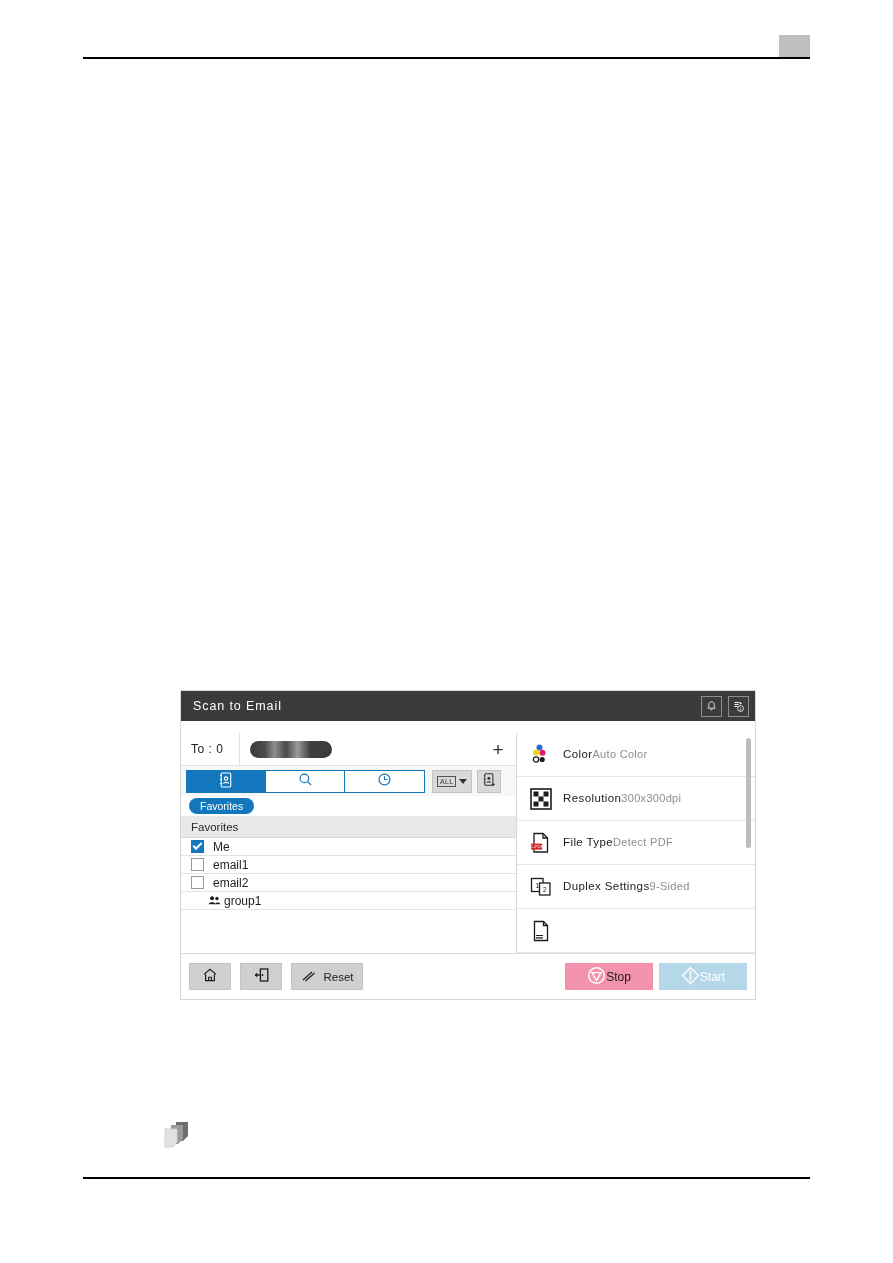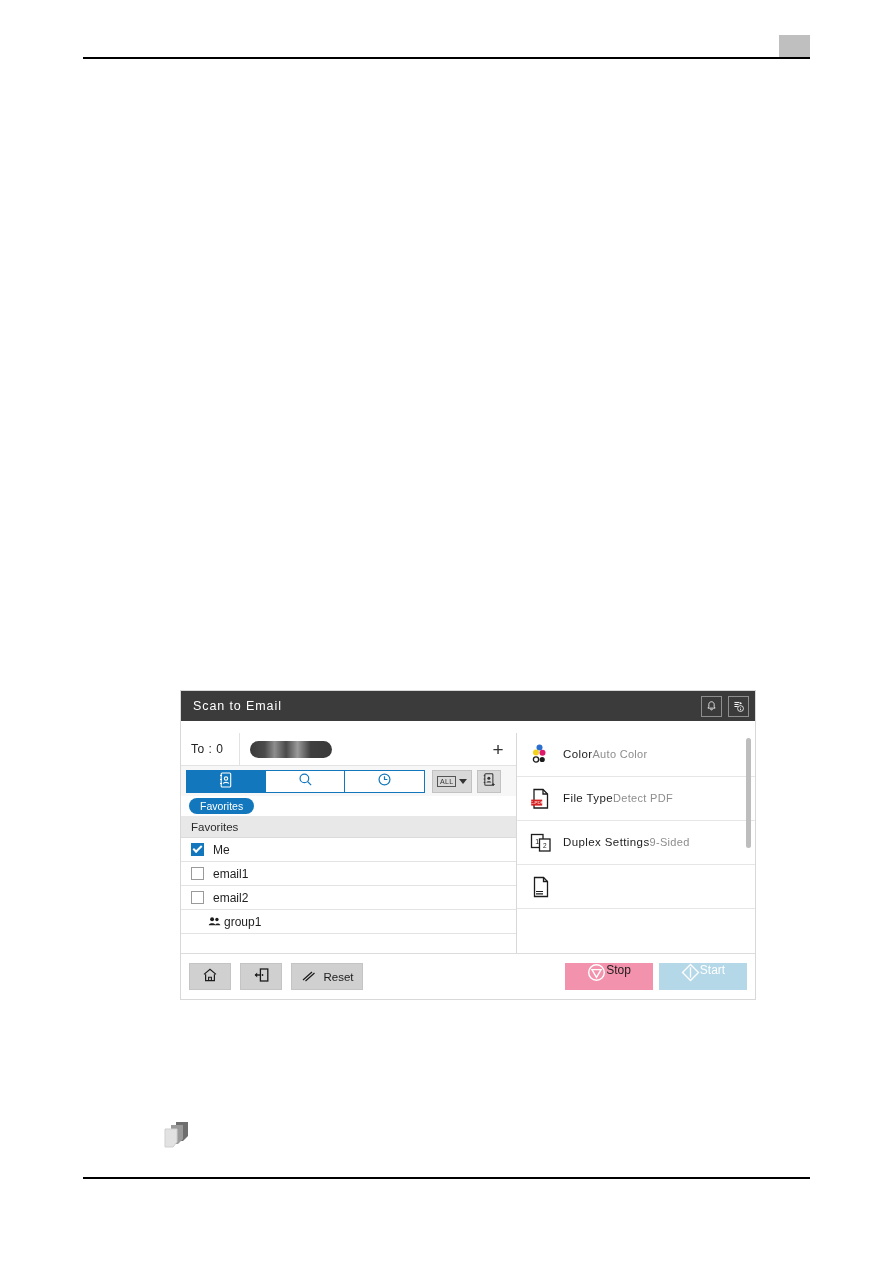--- a/index.html
+++ b/index.html
@@ -242,21 +242,21 @@
     color: #2b2b2b;
     flex: 0 0 auto;
     border-bottom: 1px solid #dcdcdc;
   }
   .list {
     flex: 1 1 auto;
     background: #ffffff;
     overflow: hidden;
   }
   .list-item {
-    height: 24px;
+    height: 18px;
     display: flex;
     align-items: center;
     border-bottom: 1px solid #e4e4e4;
     padding-left: 10px;
     box-sizing: border-box;
     background: #ffffff;
   }
   .cb {
     width: 13px;
     height: 13px;
@@ -357,21 +357,21 @@
     box-sizing: border-box;
     margin-right: 9px;
   }
   .fbtn.square { width: 42px; }
   .fbtn.reset { width: 72px; gap: 7px; font-size: 11.5px; color: #1c1c1c; }
   .footer-spacer { flex: 1 1 auto; }
   .bigbtn {
     height: 27px;
     width: 88px;
     display: flex;
-    align-items: flex-start;
+    align-items: center;
     justify-content: center;
     font-size: 12px;
     box-sizing: border-box;
   }
   .bigbtn.stop { background: #f392ad; color: #1c1c1c; margin-right: 6px; }
   .bigbtn.start { background: #b4d8e8; color: #ffffff; }
 </style>
 </head>
 <body>
 
@@ -517,20 +517,36 @@
             <circle cx="13.2" cy="16.5" r="2.6" fill="#1c1c1c"></circle>
           </svg>
         </span>
         <span class="setting-text">
           <span class="setting-title">Color</span>
           <span class="setting-value">Auto Color</span>
         </span>
       </div>
 
 
+      <div class="setting">
+        <span class="setting-ico">
+          <svg width="22" height="22" viewBox="0 0 22 22">
+            <rect x="1" y="1" width="20" height="20" fill="#ffffff" stroke="#1c1c1c" stroke-width="1.6"></rect>
+            <rect x="3.5" y="3.5" width="5" height="5" fill="#1c1c1c"></rect>
+            <rect x="13.5" y="3.5" width="5" height="5" fill="#1c1c1c"></rect>
+            <rect x="8.5" y="8.5" width="5" height="5" fill="#1c1c1c"></rect>
+            <rect x="3.5" y="13.5" width="5" height="5" fill="#1c1c1c"></rect>
+            <rect x="13.5" y="13.5" width="5" height="5" fill="#1c1c1c"></rect>
+          </svg>
+        </span>
+        <span class="setting-text">
+          <span class="setting-title">Resolution</span>
+          <span class="setting-value">300x300dpi</span>
+        </span>
+      </div>
 
       <div class="setting">
         <span class="setting-ico">
           <svg width="24" height="24" viewBox="0 0 24 24">
             <path d="M5 2.5 h9 l4.5 4.5 v14 h-13.5 z" fill="#ffffff" stroke="#1c1c1c" stroke-width="1.3"></path>
             <path d="M14 2.5 v4.5 h4.5" fill="none" stroke="#1c1c1c" stroke-width="1.3"></path>
             <rect x="2.2" y="12.6" width="11" height="6" fill="#d62222"></rect>
             <text x="7.7" y="17.2" font-size="4.4" fill="#ffffff" text-anchor="middle" font-family="Liberation Sans, sans-serif">C-PDF</text>
           </svg>
         </span>

